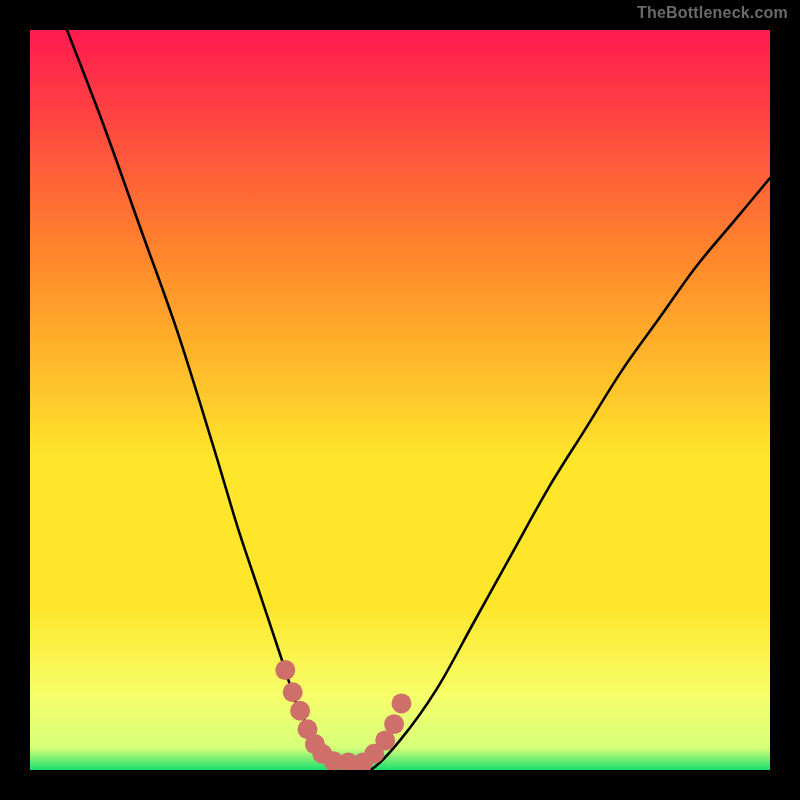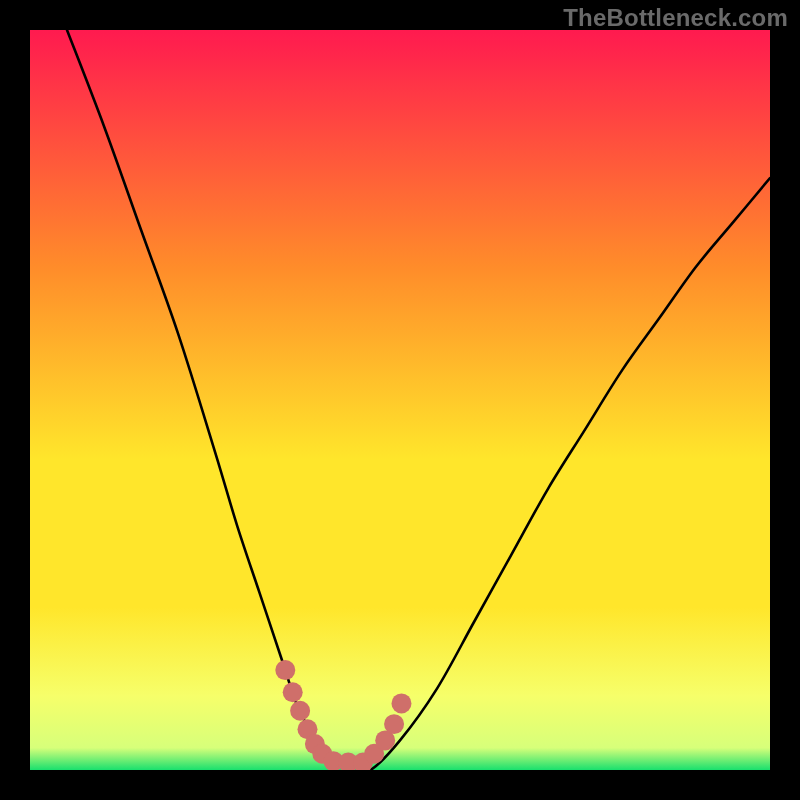--- a/index.html
+++ b/index.html
@@ -8,21 +8,21 @@
     width: 800px;
     height: 800px;
     position: relative;
     background: #000;
   }
   .watermark {
     position: absolute;
     top: 4px;
     right: 12px;
     font-family: Arial, Helvetica, sans-serif;
-    font-size: 24px;
+    font-size: 16px;
     font-weight: 600;
     color: #6a6a6a;
     z-index: 10;
     letter-spacing: 0.2px;
     text-align: right;
   }
   .plot-area {
     position: absolute;
     left: 30px;
     top: 30px;

